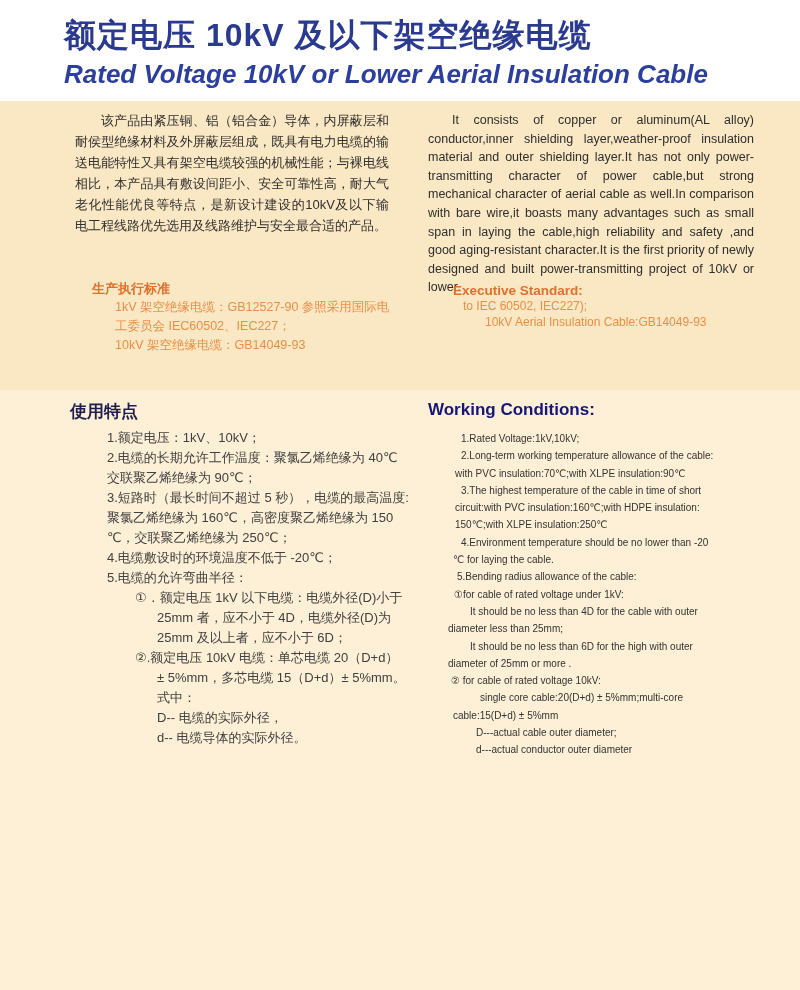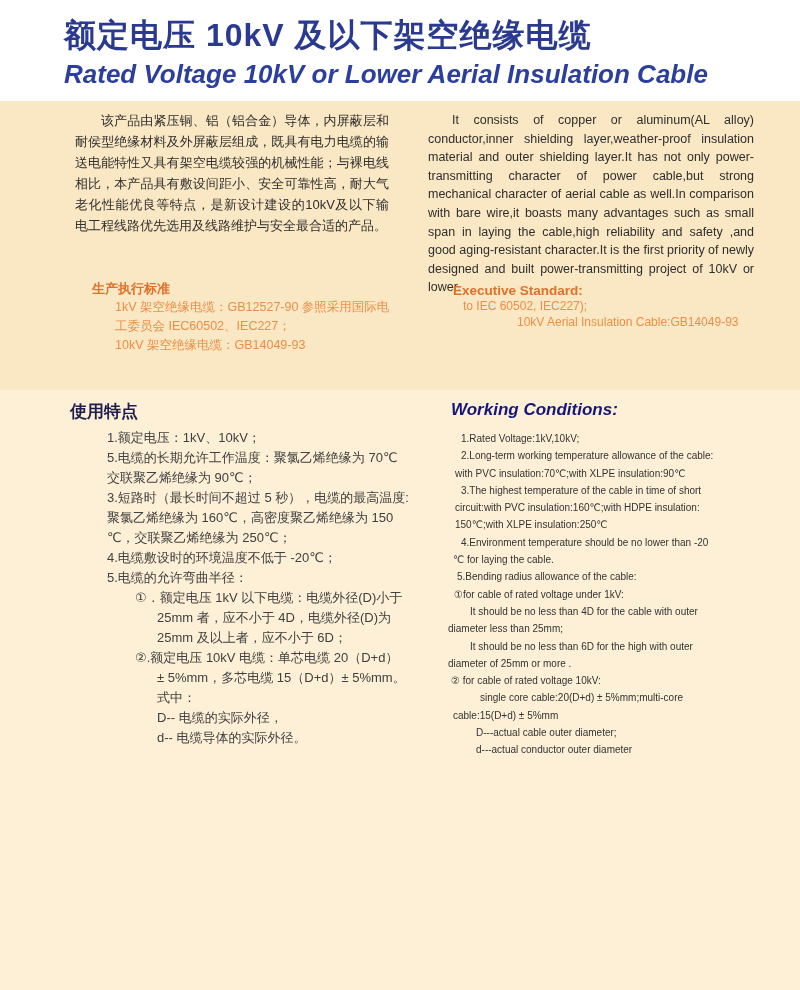--- a/index.html
+++ b/index.html
@@ -20,25 +20,25 @@
   .intro-en{position:absolute;left:428px;top:111px;width:326px;font-size:12.5px;line-height:18.6px;
     text-align:justify;text-indent:24px;color:#2e2e2e;margin:0;}
 
   
   .std-zh-h{position:absolute;left:92px;top:280px;font-size:13px;font-weight:bold;color:#e0712c;white-space:nowrap;}
   .std-zh{position:absolute;left:115px;top:298px;font-size:12.5px;line-height:19px;color:#ea8f47;}
   .std-en-h{position:absolute;left:453px;top:283px;font-size:13.5px;font-weight:bold;color:#e0712c;white-space:nowrap;}
   .std-en{position:absolute;left:420px;top:299px;font-size:12px;line-height:15.6px;color:#ea8f47;}
   .std-en .l0{margin-left:67px;}
   .std-en .l1{margin-left:43px;}
-  .std-en .l2{margin-left:97px;}
+  .std-en .l2{margin-left:65px;}
 
   
   .feat-h{position:absolute;left:70px;top:400px;font-size:17px;font-weight:bold;color:#1e1e4e;white-space:nowrap;}
-  .work-h{position:absolute;left:451px;top:400px;font-size:17px;font-weight:bold;color:#15157a;white-space:nowrap;font-style:italic;}
+  .work-h{position:absolute;left:428px;top:400px;font-size:17px;font-weight:bold;color:#15157a;white-space:nowrap;}
 
   
   .zh-list{position:absolute;left:65px;top:428px;width:345px;font-size:13px;line-height:20px;color:#404040;font-weight:500;}
   .en-list{position:absolute;left:420px;top:430px;width:360px;font-size:10px;line-height:17.3px;color:#333333;}
   .ln{white-space:nowrap;}
   
   .m0{margin-left:42px;}
   .s1{margin-left:70px;}
   .s2{margin-left:92px;}
   
@@ -76,21 +76,21 @@
 
   <div class="std-en-h">Executive Standard:</div>
   <div class="std-en">
     <div class="ln l1">to IEC 60502, IEC227);</div>
     <div class="ln l2">10kV Aerial Insulation Cable:GB14049-93</div>
   </div>
 
   <div class="feat-h">使用特点</div>
   <div class="zh-list">
     <div class="ln m0">1.额定电压：1kV、10kV；</div>
-    <div class="ln m0">5.电缆的长期允许工作温度：聚氯乙烯绝缘为 70℃</div>
+    <div class="ln m0">2.电缆的长期允许工作温度：聚氯乙烯绝缘为 40℃</div>
     <div class="ln m0">交联聚乙烯绝缘为 90℃；</div>
     <div class="ln m0">3.短路时（最长时间不超过 5 秒），电缆的最高温度:</div>
     <div class="ln m0">聚氯乙烯绝缘为 160℃，高密度聚乙烯绝缘为 150</div>
     <div class="ln m0">℃，交联聚乙烯绝缘为 250℃；</div>
     <div class="ln m0">4.电缆敷设时的环境温度不低于 -20℃；</div>
     <div class="ln m0">5.电缆的允许弯曲半径：</div>
     <div class="ln s1">①．额定电压 1kV 以下电缆：电缆外径(D)小于</div>
     <div class="ln s2">25mm 者，应不小于 4D，电缆外径(D)为</div>
     <div class="ln s2">25mm 及以上者，应不小于 6D；</div>
     <div class="ln s1">②.额定电压 10kV 电缆：单芯电缆 20（D+d）</div>

